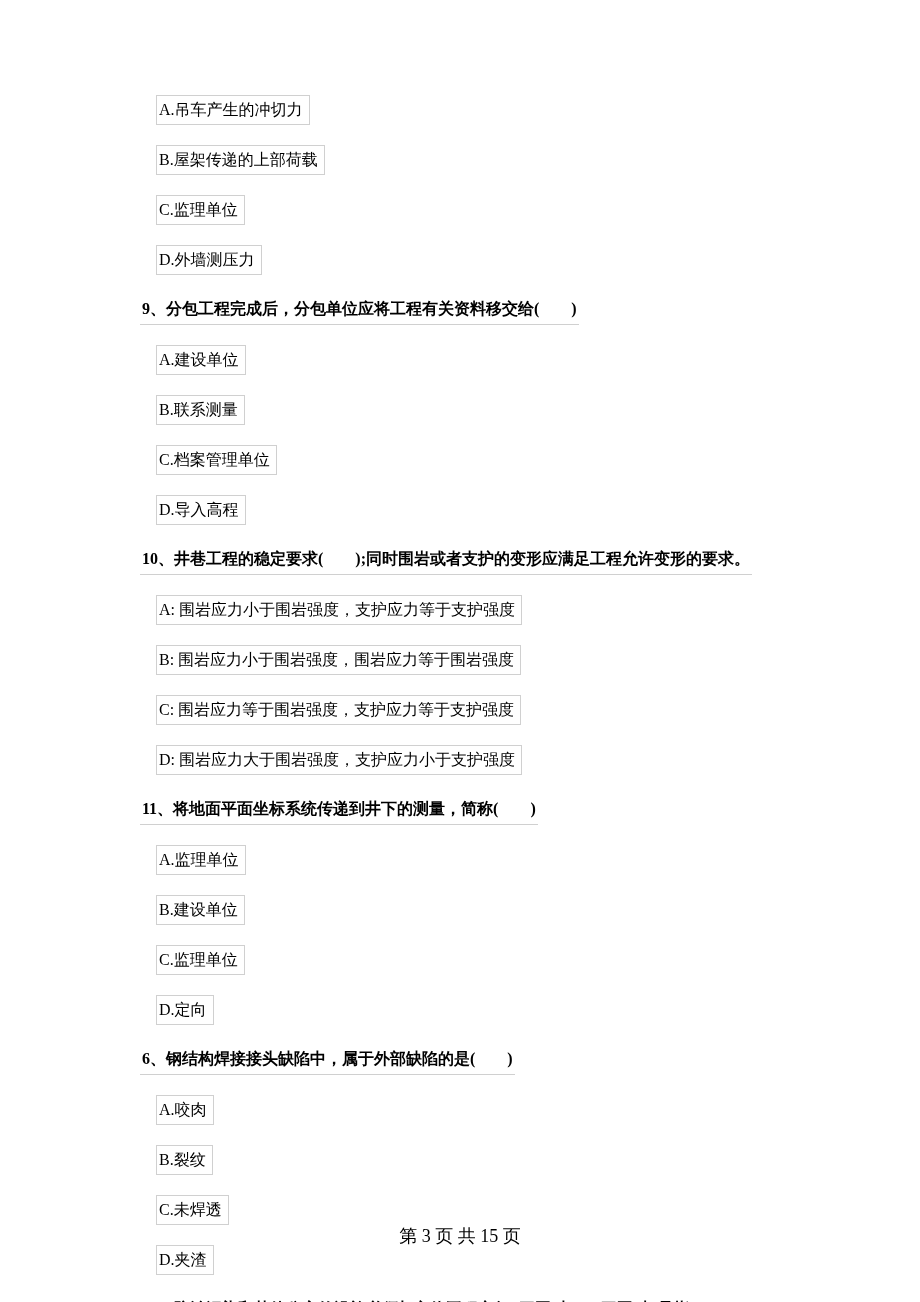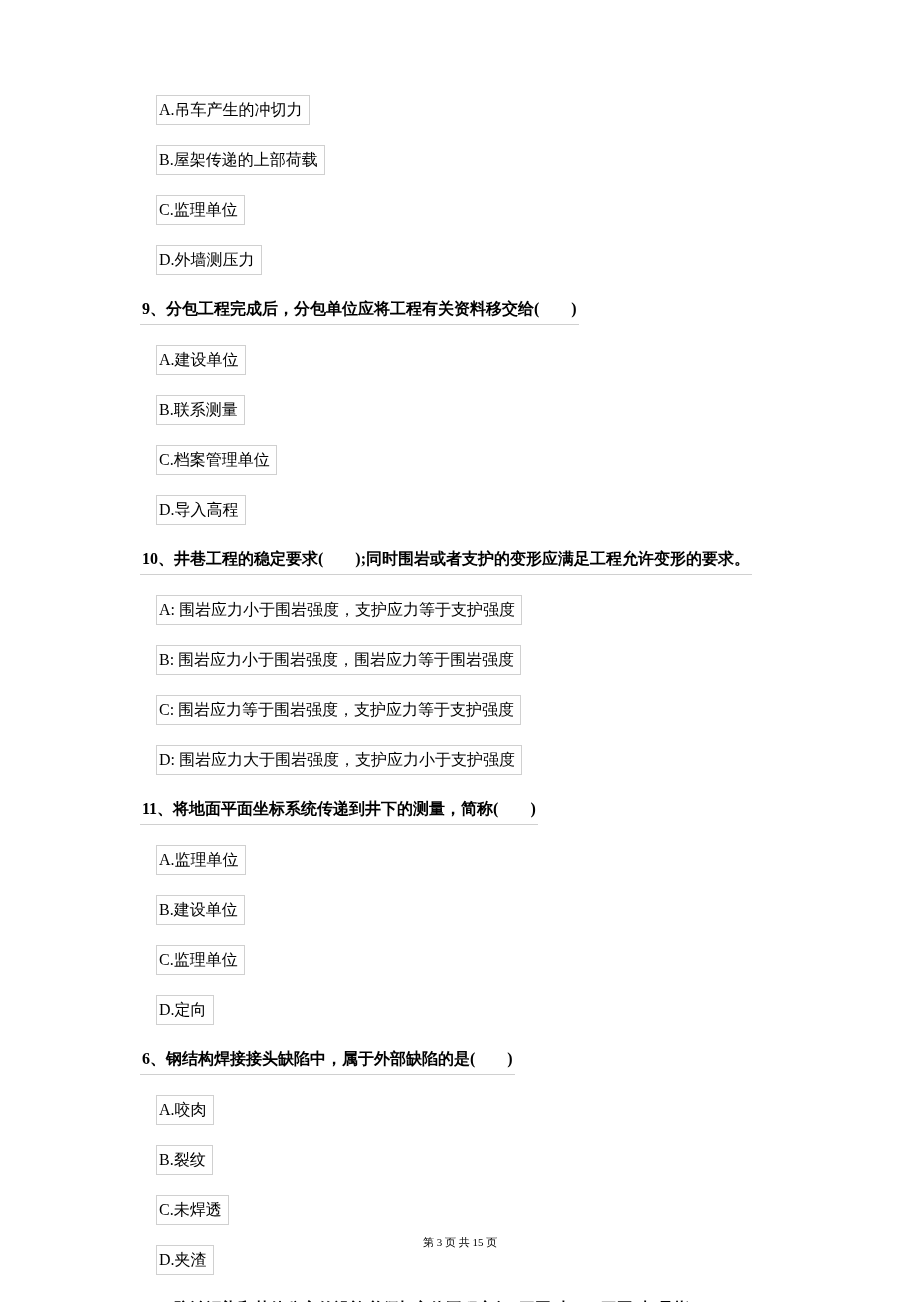--- a/index.html
+++ b/index.html
@@ -36,21 +36,21 @@
     .q-text {
       word-break: break-all;
       font-weight: bold;
     }
     .footer {
       position: absolute;
       bottom: 52px;
       left: 0;
       width: 100%;
       text-align: center;
-      font-size: 11px;
+      font-size: 18px;
       font-family: "SimSun", "宋体", serif;
     }
   </style>
 </head>
 <body>
 
 <div class="option-row"><span class="option">A.吊车产生的冲切力</span></div>
 <div class="option-row"><span class="option">B.屋架传递的上部荷载</span></div>
 <div class="option-row"><span class="option">C.监理单位</span></div>
 <div class="option-row"><span class="option">D.外墙测压力</span></div>

